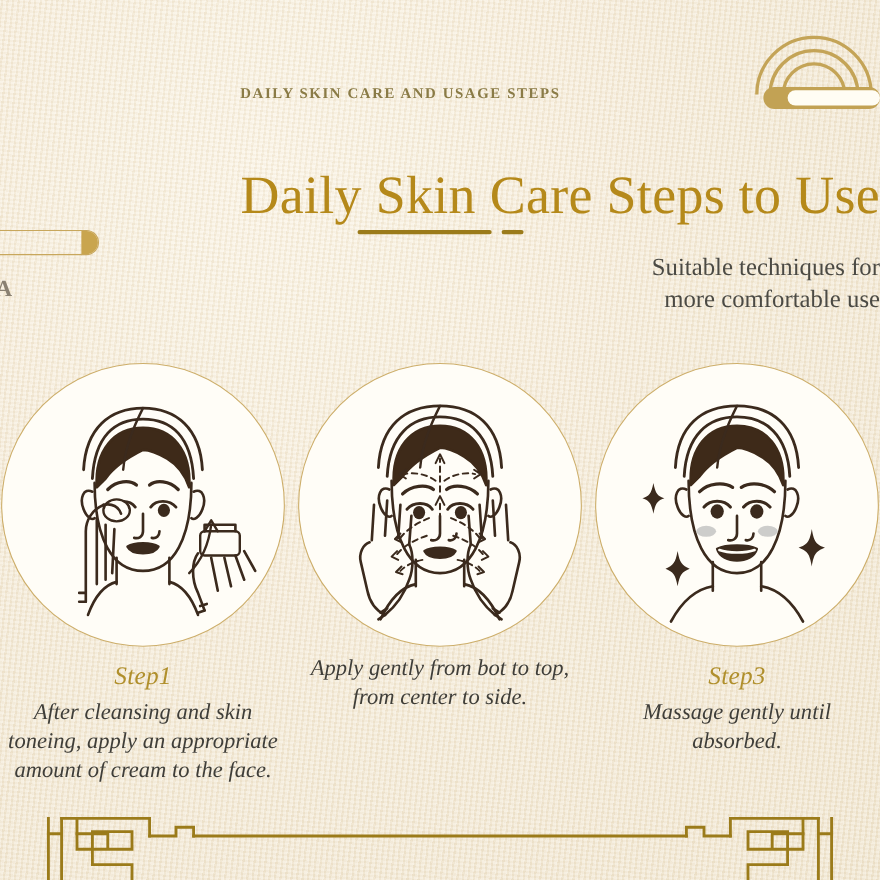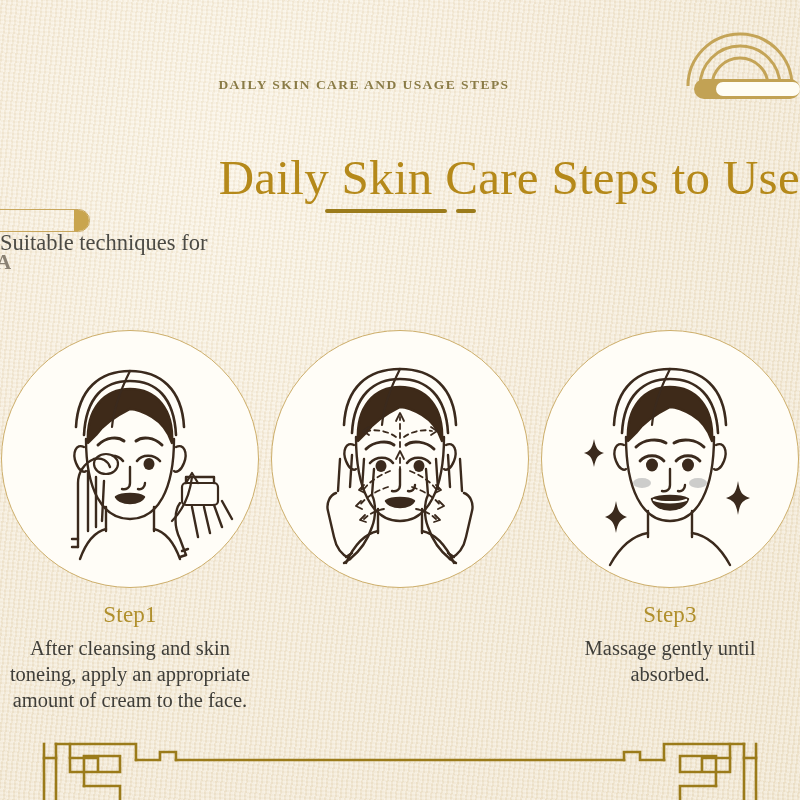--- a/index.html
+++ b/index.html
@@ -117,35 +117,36 @@
     height: 3.5px;
     background: #9b7b1a;
     border-radius: 2px;
   }
 
   .subtitle {
     position: absolute;
     top: 228px;
     left: 0;
     width: 800px;
-    text-align: left;
+    text-align: right;
     font-family: "Liberation Serif", serif;
     font-size: 22.5px;
     line-height: 29px;
     color: #4b4a44;
   }
   .subtitle span { display: block; }
 
   
   .steps {
     position: absolute;
     top: 330px;
     left: 0;
     width: 800px;
     height: 420px;
+    font-style: italic;
   }
   .step {
     position: absolute;
     top: 0;
     width: 264px;
   }
   .step.s1 { left: -2px; }
   .step.s2 { left: 268px; }
   .step.s3 { left: 538px; }
 
@@ -216,20 +217,21 @@
   <div class="eyebrow">DAILY SKIN CARE AND USAGE STEPS</div>
   <h1 class="main-title">Daily Skin Care Steps to Use</h1>
 
   <div class="divider">
     <span class="d-long"></span>
     <span class="d-short"></span>
   </div>
 
   <div class="subtitle">
     <span>Suitable techniques for</span>
+    <span>more comfortable use</span>
   </div>
 
   <div class="steps">
 
     <div class="step s1">
       <div class="circle">
         <svg width="256" height="256" viewBox="0 0 256 256" xmlns="http://www.w3.org/2000/svg">
           <g fill="none" stroke="#3b2a1d" stroke-width="2.4" stroke-linecap="round" stroke-linejoin="round">
 
             <path d="M104 176 L104 200 M152 176 L152 200"></path>
@@ -342,20 +344,21 @@
             <path d="M78 228 L72 232 M80 222 L74 226"></path>
             <path d="M100 164 C104 172 104 186 100 196 C96 208 88 220 78 228"></path>
 
             <path d="M192 162 C198 164 202 172 200 180 L194 206 C192 216 186 224 178 228"></path>
             <path d="M190 160 L188 128 M178 156 L176 124 M166 158 L164 128 M156 164 L154 138"></path>
             <path d="M178 228 L184 232 M176 222 L182 226"></path>
             <path d="M156 164 C152 172 152 186 156 196 C160 208 168 220 178 228"></path>
           </g>
         </svg>
       </div>
+      <div class="step-caption">Apply gently from bot to top, from center to side.</div>
     </div>
 
     <div class="step s3">
       <div class="circle">
         <svg width="256" height="256" viewBox="0 0 256 256" xmlns="http://www.w3.org/2000/svg">
           <g fill="none" stroke="#3b2a1d" stroke-width="2.4" stroke-linecap="round" stroke-linejoin="round">
 
             <path d="M106 180 L106 206 M150 180 L150 206"></path>
             <path d="M68 234 C80 212 94 204 106 202 M188 234 C176 212 162 204 150 202"></path>
 

